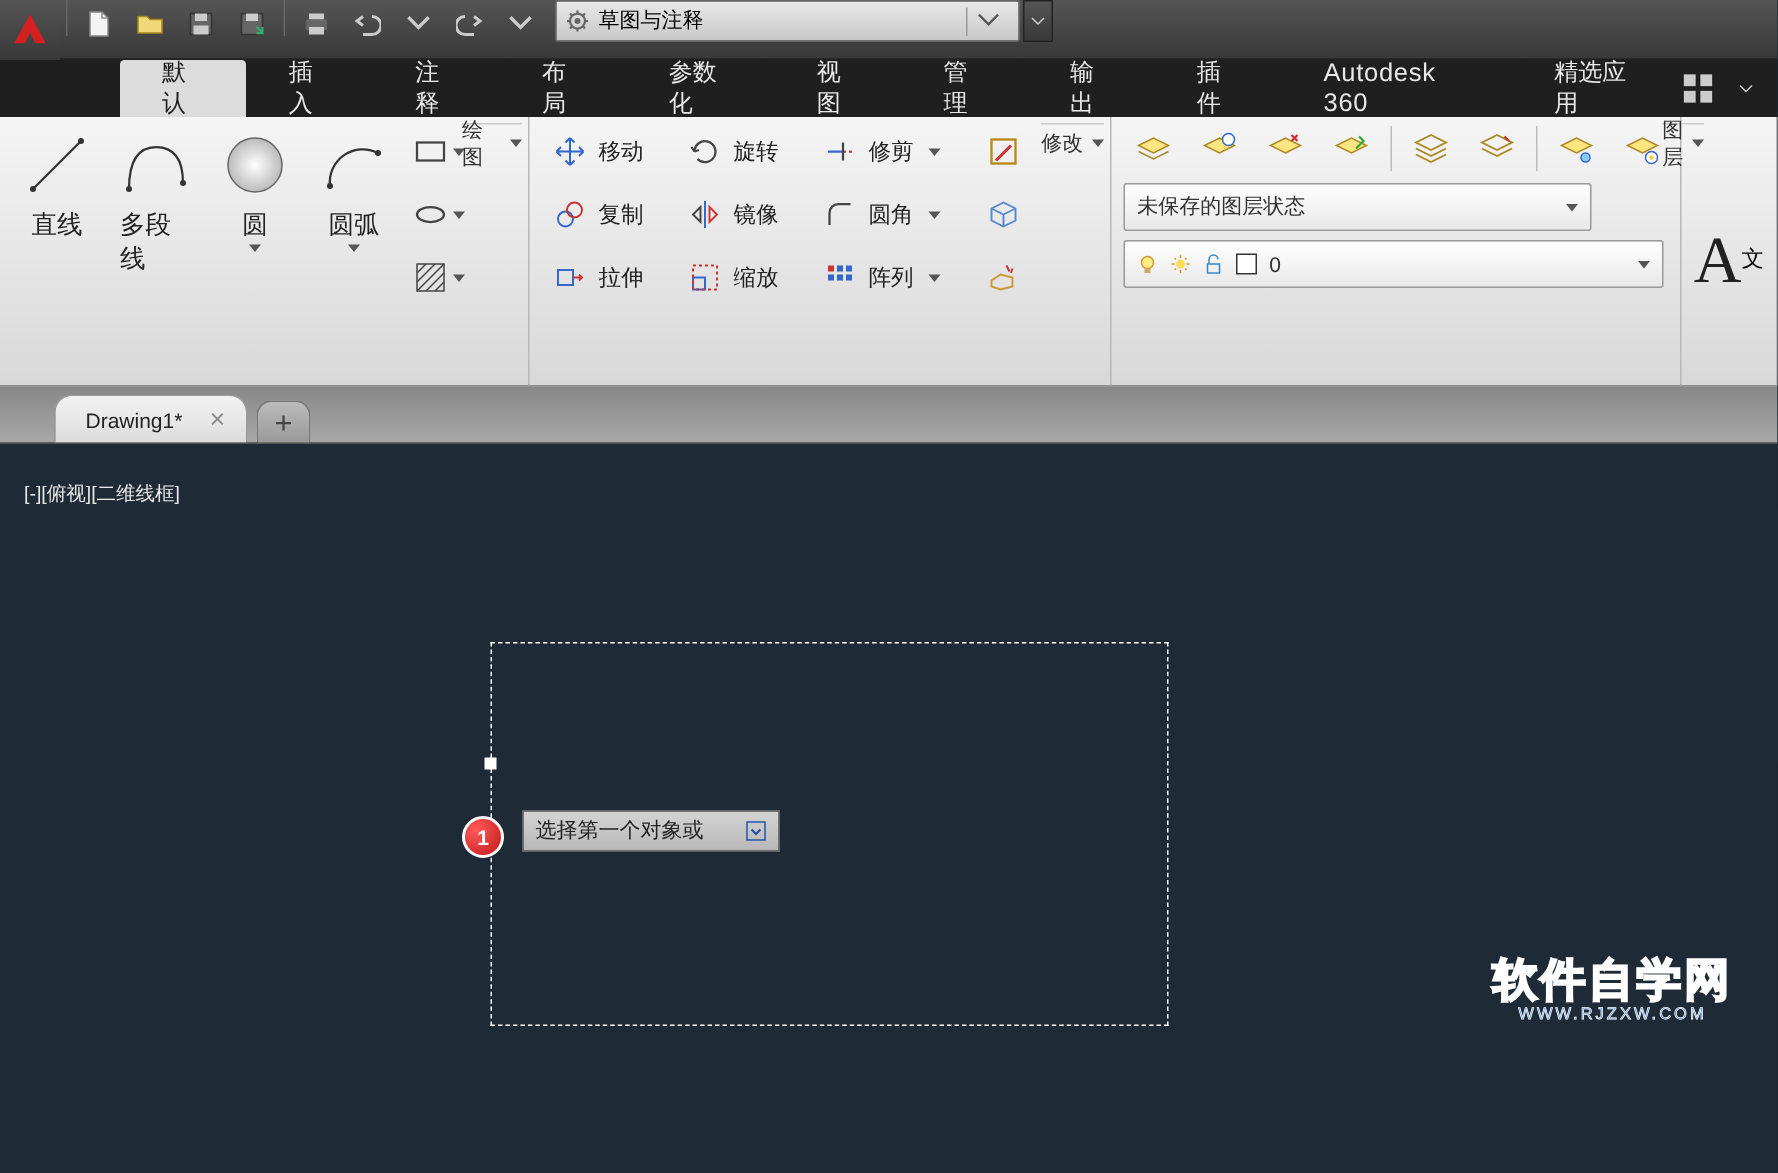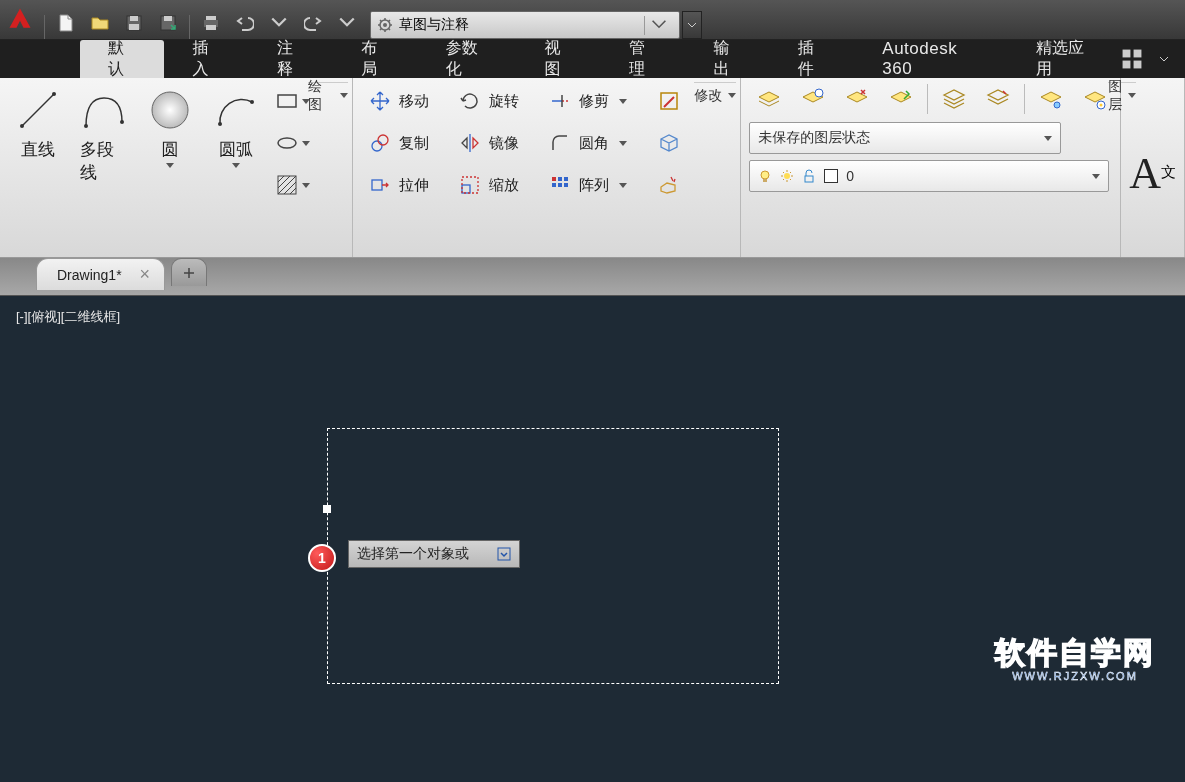--- a/index.html
+++ b/index.html
@@ -1,17 +1,17 @@
 <!DOCTYPE html>
 <html><head>
 <meta charset="utf-8">
 <style>
 *{margin:0;padding:0;box-sizing:border-box;font-family:"Microsoft YaHei",Arial,sans-serif;font-size:14px}
 body{background:#1e2a35;width:1185px;height:782px;overflow:hidden}
-.qat{height:40px;background:linear-gradient(#555,#383838);display:flex;align-items:flex-end;border-bottom:1px solid #222}
+.qat{height:40px;background:linear-gradient(#555,#383838);display:flex;align-items:flex-start;border-bottom:1px solid #222}
 .logo{width:40px;height:40px;display:flex;align-items:center;justify-content:center;background:linear-gradient(#555,#383838)}
 .logo svg{width:28px;height:28px}
 .qat-btn{width:32px;height:32px;display:flex;align-items:center;justify-content:center;margin:0 1px;cursor:pointer;border-radius:2px}
 .qat-btn svg{width:18px;height:18px}
 .qat-sep{width:1px;height:24px;background:#666;margin:0 4px}
 .workspace-dd{background:linear-gradient(#e8e8e8,#c8c8c8);border:1px solid #666;height:28px;width:310px;display:flex;align-items:center;padding:0 6px;margin-left:6px;border-radius:2px}
 .workspace-dd svg{width:16px;height:16px;margin-right:6px}
 .dd-arrow{margin-left:auto;border-left:1px solid #999;padding-left:6px}
 .qat-expand{width:20px;height:28px;background:linear-gradient(#555,#383838);border:1px solid #222;display:flex;align-items:center;justify-content:center;margin-left:2px}
 
@@ -37,28 +37,28 @@
 .smbtn{width:40px;height:38px;display:flex;align-items:center;justify-content:center;cursor:pointer;border-radius:3px}
 .smbtn svg{width:24px;height:24px}
 
 .row-btn{height:38px;display:flex;align-items:center;gap:8px;padding:0 8px;cursor:pointer;border-radius:3px}
 .row-btn svg{width:22px;height:22px}
 .row-btn span{font-size:15px;color:#222}
 
 .layer-dd{background:linear-gradient(#fff,#e8e8e8);border:1px solid #999;height:32px;display:flex;align-items:center;padding:0 8px;font-size:14px;color:#333;border-radius:2px}
 .layer-dd .tri{margin-left:auto}
 
-.tabbar{height:38px;background:linear-gradient(#888,#a8a8a8);display:flex;padding-left:36px;border-bottom:1px solid #555}
+.tabbar{height:38px;background:linear-gradient(#888,#a8a8a8);display:flex;align-items:flex-end;padding-left:36px;border-bottom:1px solid #555}
 .filetab{background:linear-gradient(#f2f2f2,#dcdcdc);height:32px;padding:0 14px 0 20px;display:flex;align-items:center;gap:18px;border-top-left-radius:12px;border-top-right-radius:12px;font-size:16px;color:#222;border:1px solid #999;border-bottom:none}
 .filetab-close{color:#888;font-size:18px;cursor:pointer}
 .newtab{width:36px;height:28px;background:linear-gradient(#bbb,#999);margin-left:6px;border-top-left-radius:10px;border-top-right-radius:10px;display:flex;align-items:center;justify-content:center;border:1px solid #777;border-bottom:none}
 .newtab svg{width:14px;height:14px}
 
 .canvas{position:relative;flex:1;background:#1e2a35;height:486px}
-.viewport-label{position:absolute;top:12px;left:16px;color:#e8e8e8;font-size:13px}
+.viewport-label{position:absolute;top:24px;left:16px;color:#e8e8e8;font-size:13px}
 .sel-rect{position:absolute;border:1px dashed #fff}
 .handle{position:absolute;width:8px;height:8px;background:#fff}
 .prompt-box{position:absolute;background:linear-gradient(#d4d4d4,#b8b8b8);border:1px solid #666;padding:4px 8px;font-size:15px;color:#222;display:flex;align-items:center;gap:28px}
 .prompt-box svg{width:14px;height:14px}
 .badge{position:absolute;width:28px;height:28px;border-radius:50%;background:radial-gradient(circle at 30% 30%,#ff5a5a,#c21818);border:2px solid #fff;color:#fff;display:flex;align-items:center;justify-content:center;font-size:15px;font-weight:bold}
 .watermark{position:absolute;right:30px;bottom:100px;text-align:center}
 .watermark-main{font-size:30px;font-weight:bold;color:#4aa8ff;-webkit-text-stroke:1.5px #fff;letter-spacing:2px}
 .watermark-sub{font-size:11px;color:#3a7bd5;-webkit-text-stroke:.5px #fff;letter-spacing:2px;margin-top:-4px}
 .icon-btn{width:40px;height:34px;display:flex;align-items:center;justify-content:center;cursor:pointer;border-radius:3px}
 .icon-btn svg{width:26px;height:24px}

